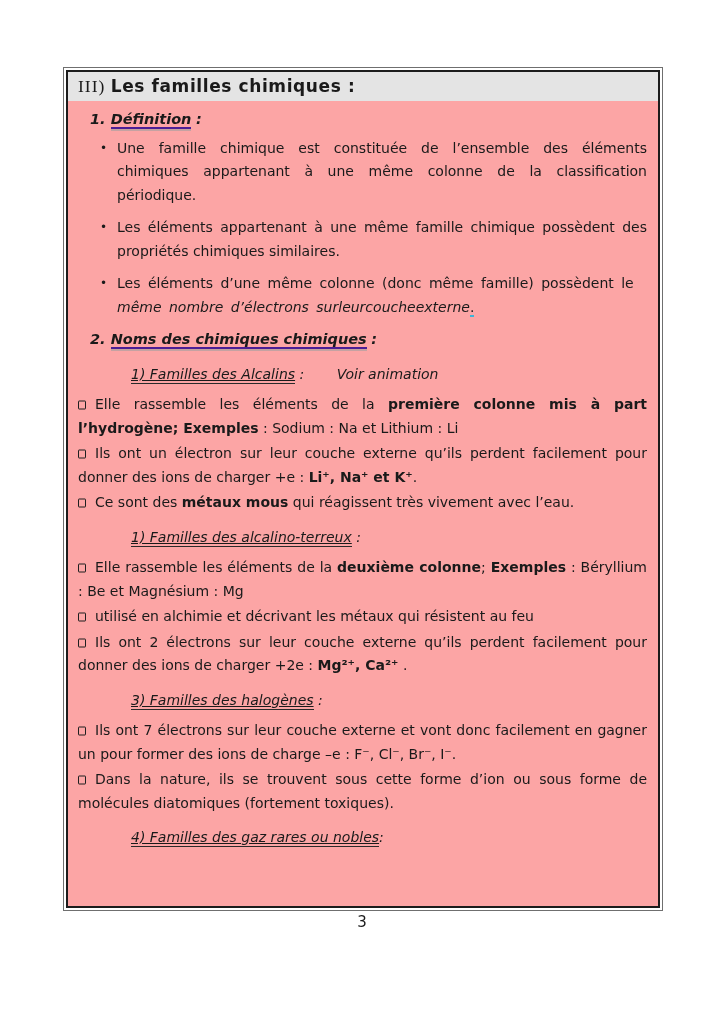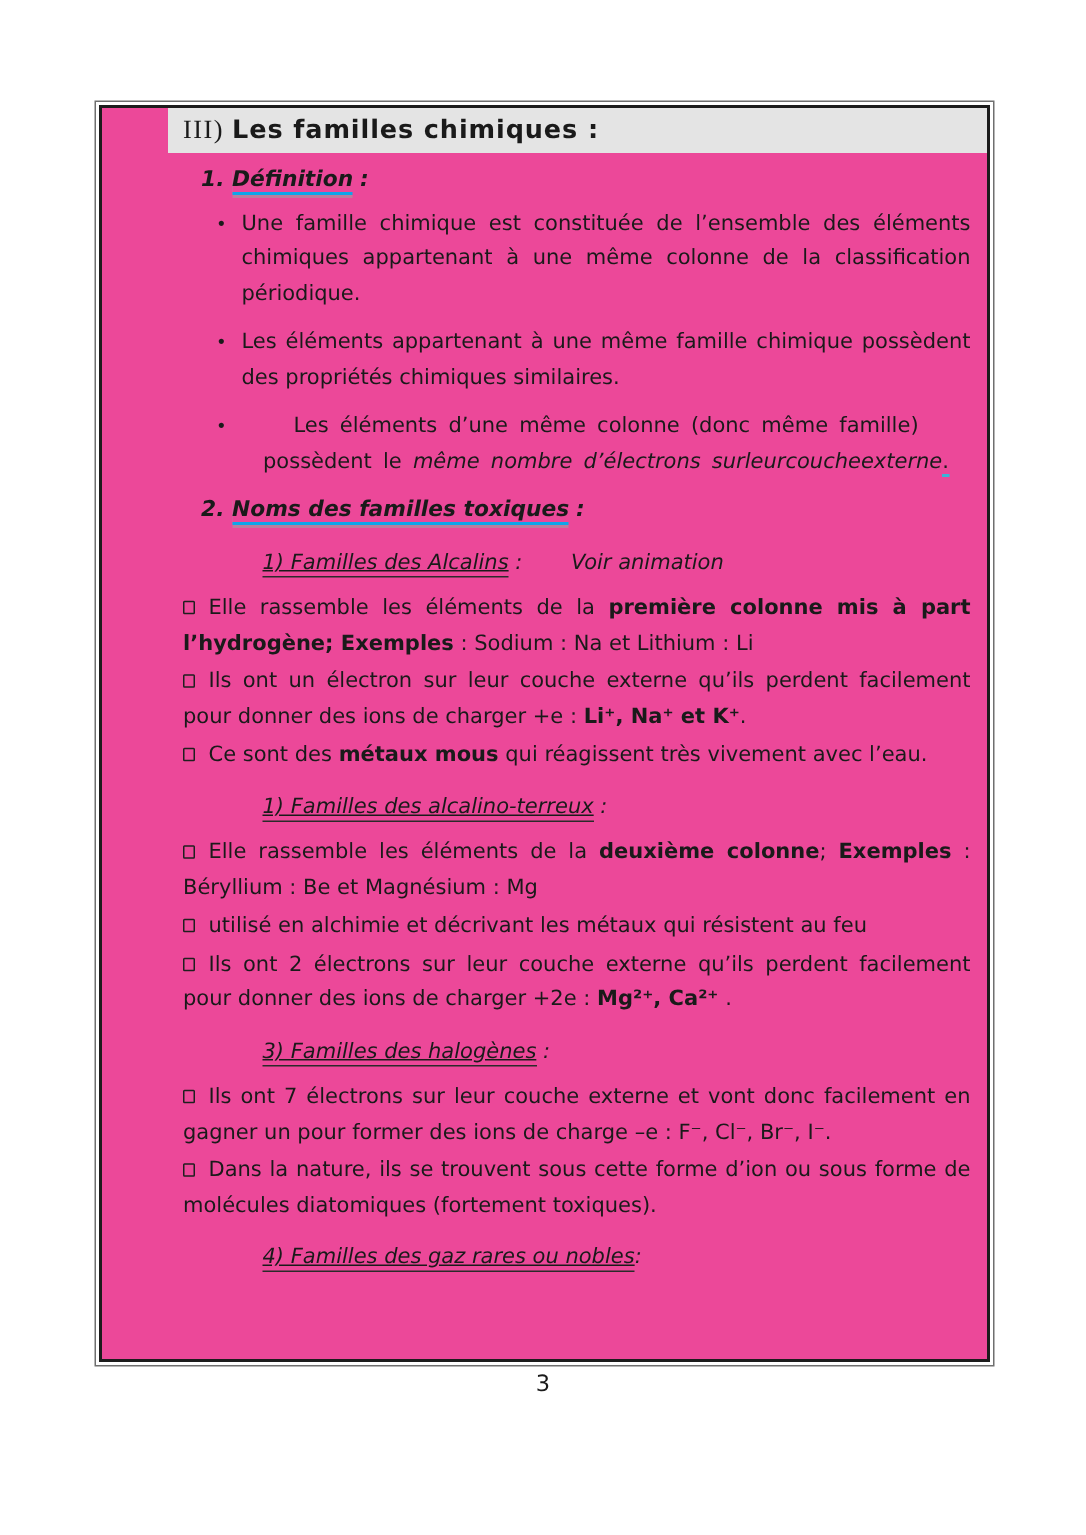--- a/index.html
+++ b/index.html
@@ -7,26 +7,25 @@
   body {
     position:relative;
     font-family:"DejaVu Sans", sans-serif;
     color:#1a1a1a;
     -webkit-font-smoothing:antialiased;
   }
   .frame {
     position:absolute;
     left:66px; top:70px;
     width:594px; height:838px;
-    background:#ec4899;
+    background:#fca5a5;
     border:2px solid #1c1c1c;
     outline:1px solid #6f6f6f;
     outline-offset:2px;
     overflow:hidden;
-    padding-left:44px;
   }
   .title-bar {
     background:#e4e4e4;
     padding:3px 8px 3px 10px;
     font-size:17px;
     line-height:23px;
   }
   .title-numeral {
     font-family:"Liberation Serif", serif;
     font-size:17.5px;
@@ -35,36 +34,36 @@
   .title-label { font-weight:bold; letter-spacing:0.6px; }
   .content {
     padding:4px 11px 0 10px;
     font-size:14px;
     line-height:23.5px;
   }
   .h-num { font-weight:bold; font-style:italic; }
   .h-lvl1 { margin:3px 0 5px 12px; font-size:14.5px; }
   .u-heavy {
     font-weight:bold; font-style:italic;
-    border-bottom:2px solid #0ea5e9;
+    border-bottom:2px solid #4c1d95;
     box-shadow:0 2px 0 rgba(160,160,160,0.6);
     padding-bottom:0px;
   }
   .bullet {
     display:flex;
     margin:5px 0 9px 22px;
   }
   .bullet .dot {
     flex:0 0 auto;
     width:17px;
     font-size:12px;
     line-height:23.5px;
   }
   .bullet .bt { flex:1 1 auto; text-align:justify; }
-  .bullet .bt.loose { text-align:center; word-spacing:3px; }
+  .bullet .bt.loose { text-align:left; word-spacing:3px; }
   .sub-heading {
     margin:11px 0 7px 53px;
     font-style:italic;
   }
   .u-thin {
     border-bottom:1.5px solid #2a2a2a;
     padding-bottom:1px;
     text-decoration:underline;
   }
   .note { margin-left:28px; }
@@ -119,21 +118,21 @@
       <span class="bt">Les éléments appartenant à une même famille chimique possèdent des propriétés chimiques similaires.</span>
     </div>
 
     <div class="bullet">
       <span class="dot">•</span>
       <span class="bt loose"><span>Les éléments d’une même colonne (donc même famille) possèdent le </span><span class="i">même nombre d’électrons surleurcoucheexterne</span><span class="sq">.</span></span>
     </div>
 
     <div class="h-lvl1">
       <span class="h-num">2. </span>
-      <span class="u-heavy">Noms des familles toxiques</span>
+      <span class="u-heavy">Noms des chimiques chimiques</span>
       <span class="h-num"> :</span>
     </div>
 
     <div class="sub-heading">
       <span class="u-thin">1) Familles des Alcalins</span><span> :</span>
       <span class="note">Voir animation</span>
     </div>
 
     <p class="check"><span class="cb"></span><span>Elle rassemble les éléments de la </span><span class="b">première colonne mis à part l’hydrogène</span><span class="b">; </span><span class="b">Exemples</span><span> : Sodium : Na  et  Lithium :  Li</span></p>
 

